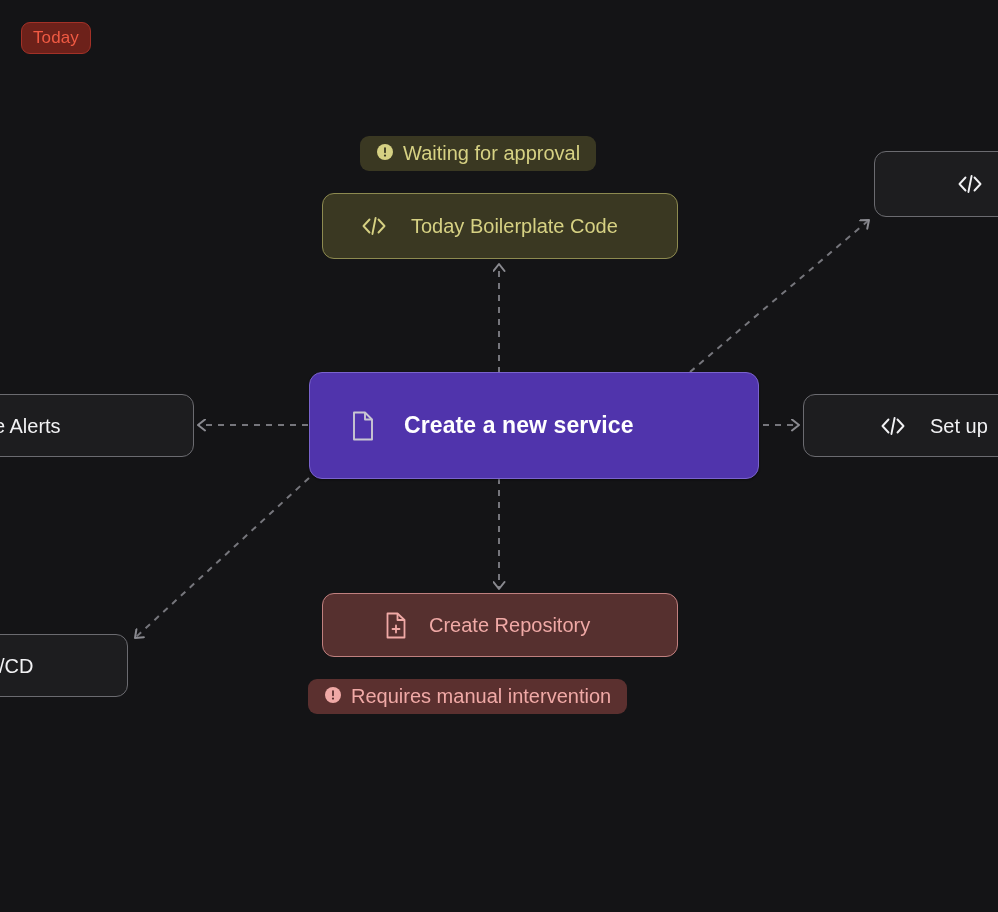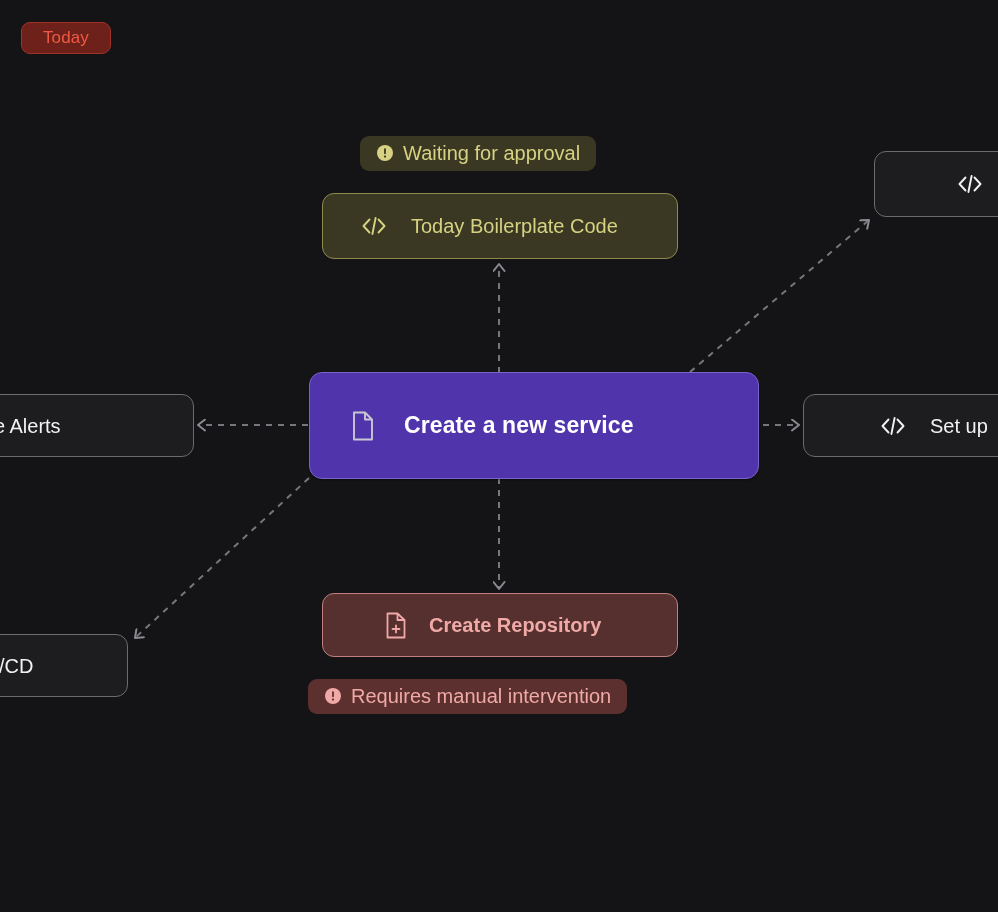--- a/index.html
+++ b/index.html
@@ -29,21 +29,21 @@
     width: 998px;
     height: 912px;
     pointer-events: none;
   }
 
   
   .today-badge {
     position: absolute;
     left: 21px;
     top: 22px;
-    padding: 6px 21px 7px;
+    padding: 6px 11px 7px;
     border-radius: 9px;
     background: #6d211a;
     border: 1px solid #a33127;
     color: #f05a43;
     font-size: 17px;
     line-height: 1;
     letter-spacing: .1px;
     white-space: nowrap;
   }
 
@@ -96,28 +96,28 @@
     color: #d6d183;
   }
   .node.pending .n-label { color: #d6d183; }
 
   
   .node.blocked {
     background: #56302f;
     border: 1px solid #c0807f;
     color: #f0a9a6;
   }
-  .node.blocked .n-label { color: #f0a9a6; font-weight: bold; }
+  .node.blocked .n-label { color: #f0a9a6; }
 
   
   .badge {
     position: absolute;
     box-sizing: border-box;
     display: flex;
-    align-items: center;
+    align-items: flex-start;
     gap: 9px;
     border-radius: 9px;
     padding: 7px 16px 8px;
     font-size: 20px;
     line-height: 1;
     white-space: nowrap;
   }
   .badge.pending {
     background: #3a3822;
     color: #d6d183;

